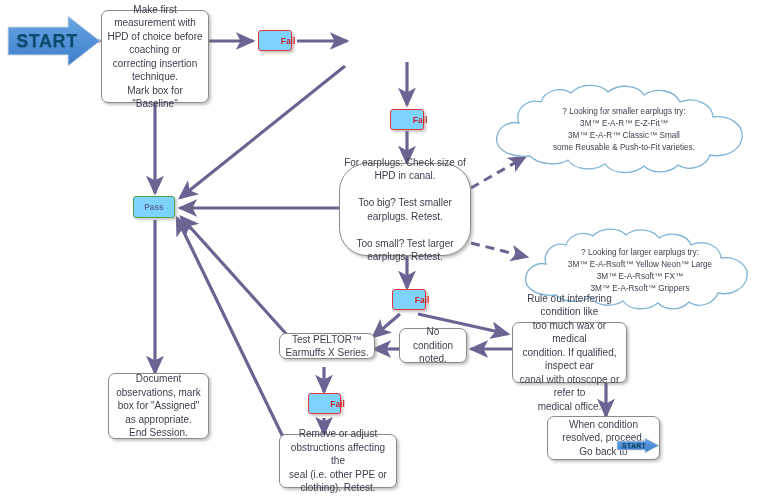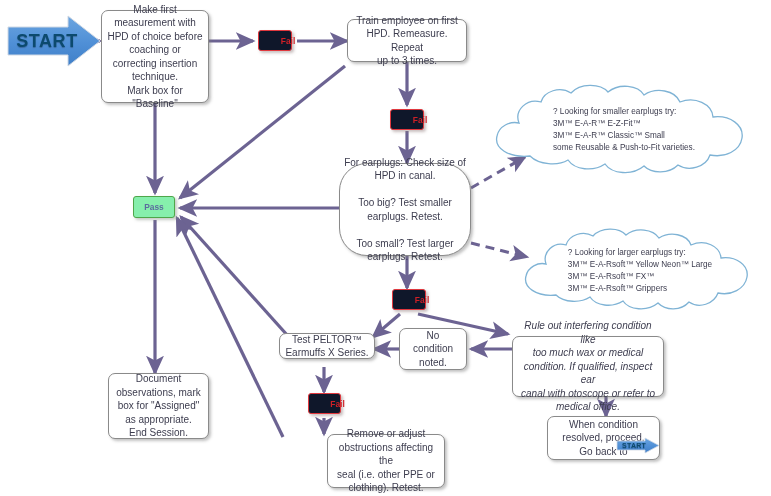--- a/index.html
+++ b/index.html
@@ -25,42 +25,43 @@
   .node span{display:block;width:100%;white-space:pre-line;}
 
   .gate{
     position:absolute;box-sizing:border-box;
     display:flex;align-items:center;justify-content:center;
     font-size:8.4px;font-weight:bold;
     border-radius:3px;
     z-index:7;
   }
   .gate-fail{
-    background:#0f172a;
+    background:#7dd3fc;
     border:1.3px solid #e0383e;
     color:#cf2026;
     box-shadow:2px 2px 3px rgba(150,130,130,0.5);
     padding-left:26px;
   }
   .gate-pass{
-    background:#86efac;
+    background:#7dd3fc;
     border:1.3px solid #4fa64a;
     color:#5b6b9e;
     box-shadow:2px 2px 3px rgba(140,150,140,0.5);
   }
 
   .cloud{
     position:absolute;
     z-index:4;
   }
   .cloud svg{position:absolute;left:0;top:0;}
   .cloud .cloud-text{
     position:absolute;
     left:0;top:0;width:100%;height:100%;
     display:flex;align-items:center;justify-content:center;
+    text-align:center;
     font-size:8.2px;line-height:1.45;
     color:#3d3d4f;
     white-space:pre-line;
     padding:0 26px;
     box-sizing:border-box;
   }
 
   .startarrow{position:absolute;z-index:8;}
   .startarrow .lbl{
     position:absolute;left:0;top:0;width:100%;height:100%;
@@ -203,65 +204,60 @@
     <span>Make first
 measurement with
 HPD of choice before
 coaching or
 correcting insertion
 technique.
 Mark box for
 "Baseline"</span>
   </div>
 
-  <div class="node" id="node-train" style="left:347px;top:19px;width:120px;height:43px;">
-    <span>Train employee on first
-HPD. Remeasure. Repeat
-up to 3 times.</span>
-  </div>
 
   <div class="node" id="node-earplugs" style="left:339px;top:163px;width:132px;height:93px;border-radius:28px;">
     <span>For earplugs: Check size of
 HPD in canal.
 
 Too big? Test smaller
 earplugs. Retest.
 
 Too small?  Test larger
 earplugs. Retest.</span>
   </div>
 
   <div class="node" id="node-peltor" style="left:279px;top:333px;width:96px;height:26px;">
     <span>Test PELTOR™
 Earmuffs X Series.</span>
   </div>
 
-  <div class="node" id="node-nocondition" style="left:399px;top:328px;width:68px;height:42px;">
+  <div class="node" id="node-nocondition" style="left:399px;top:328px;width:68px;height:35px;">
     <span>No
 condition
 noted.</span>
   </div>
 
-  <div class="node" id="node-ruleout" style="left:512px;top:336px;width:152px;height:61px;font-style:italic;">
+  <div class="node" id="node-ruleout" style="left:512px;top:322px;width:115px;height:61px;">
     <span>Rule out interfering condition like
 too much wax or medical
 condition. If qualified, inspect ear
 canal with otoscope or refer to
 medical office.</span>
   </div>
 
   <div class="node" id="node-document" style="left:108px;top:373px;width:101px;height:66px;">
     <span>Document
 observations, mark
 box for "Assigned"
 as appropriate.
 End Session.</span>
   </div>
 
-  <div class="node" id="node-obstructions" style="left:279px;top:434px;width:118px;height:54px;margin-left:48px;">
+  <div class="node" id="node-obstructions" style="left:279px;top:434px;width:118px;height:54px;">
     <span>Remove or adjust
 obstructions affecting the
 seal (i.e. other PPE or
 clothing). Retest.</span>
   </div>
 
   <div class="node" id="node-resolved" style="left:547px;top:416px;width:113px;height:44px;justify-content:center;">
     <span>When condition
 resolved, proceed.
 Go back to</span>

